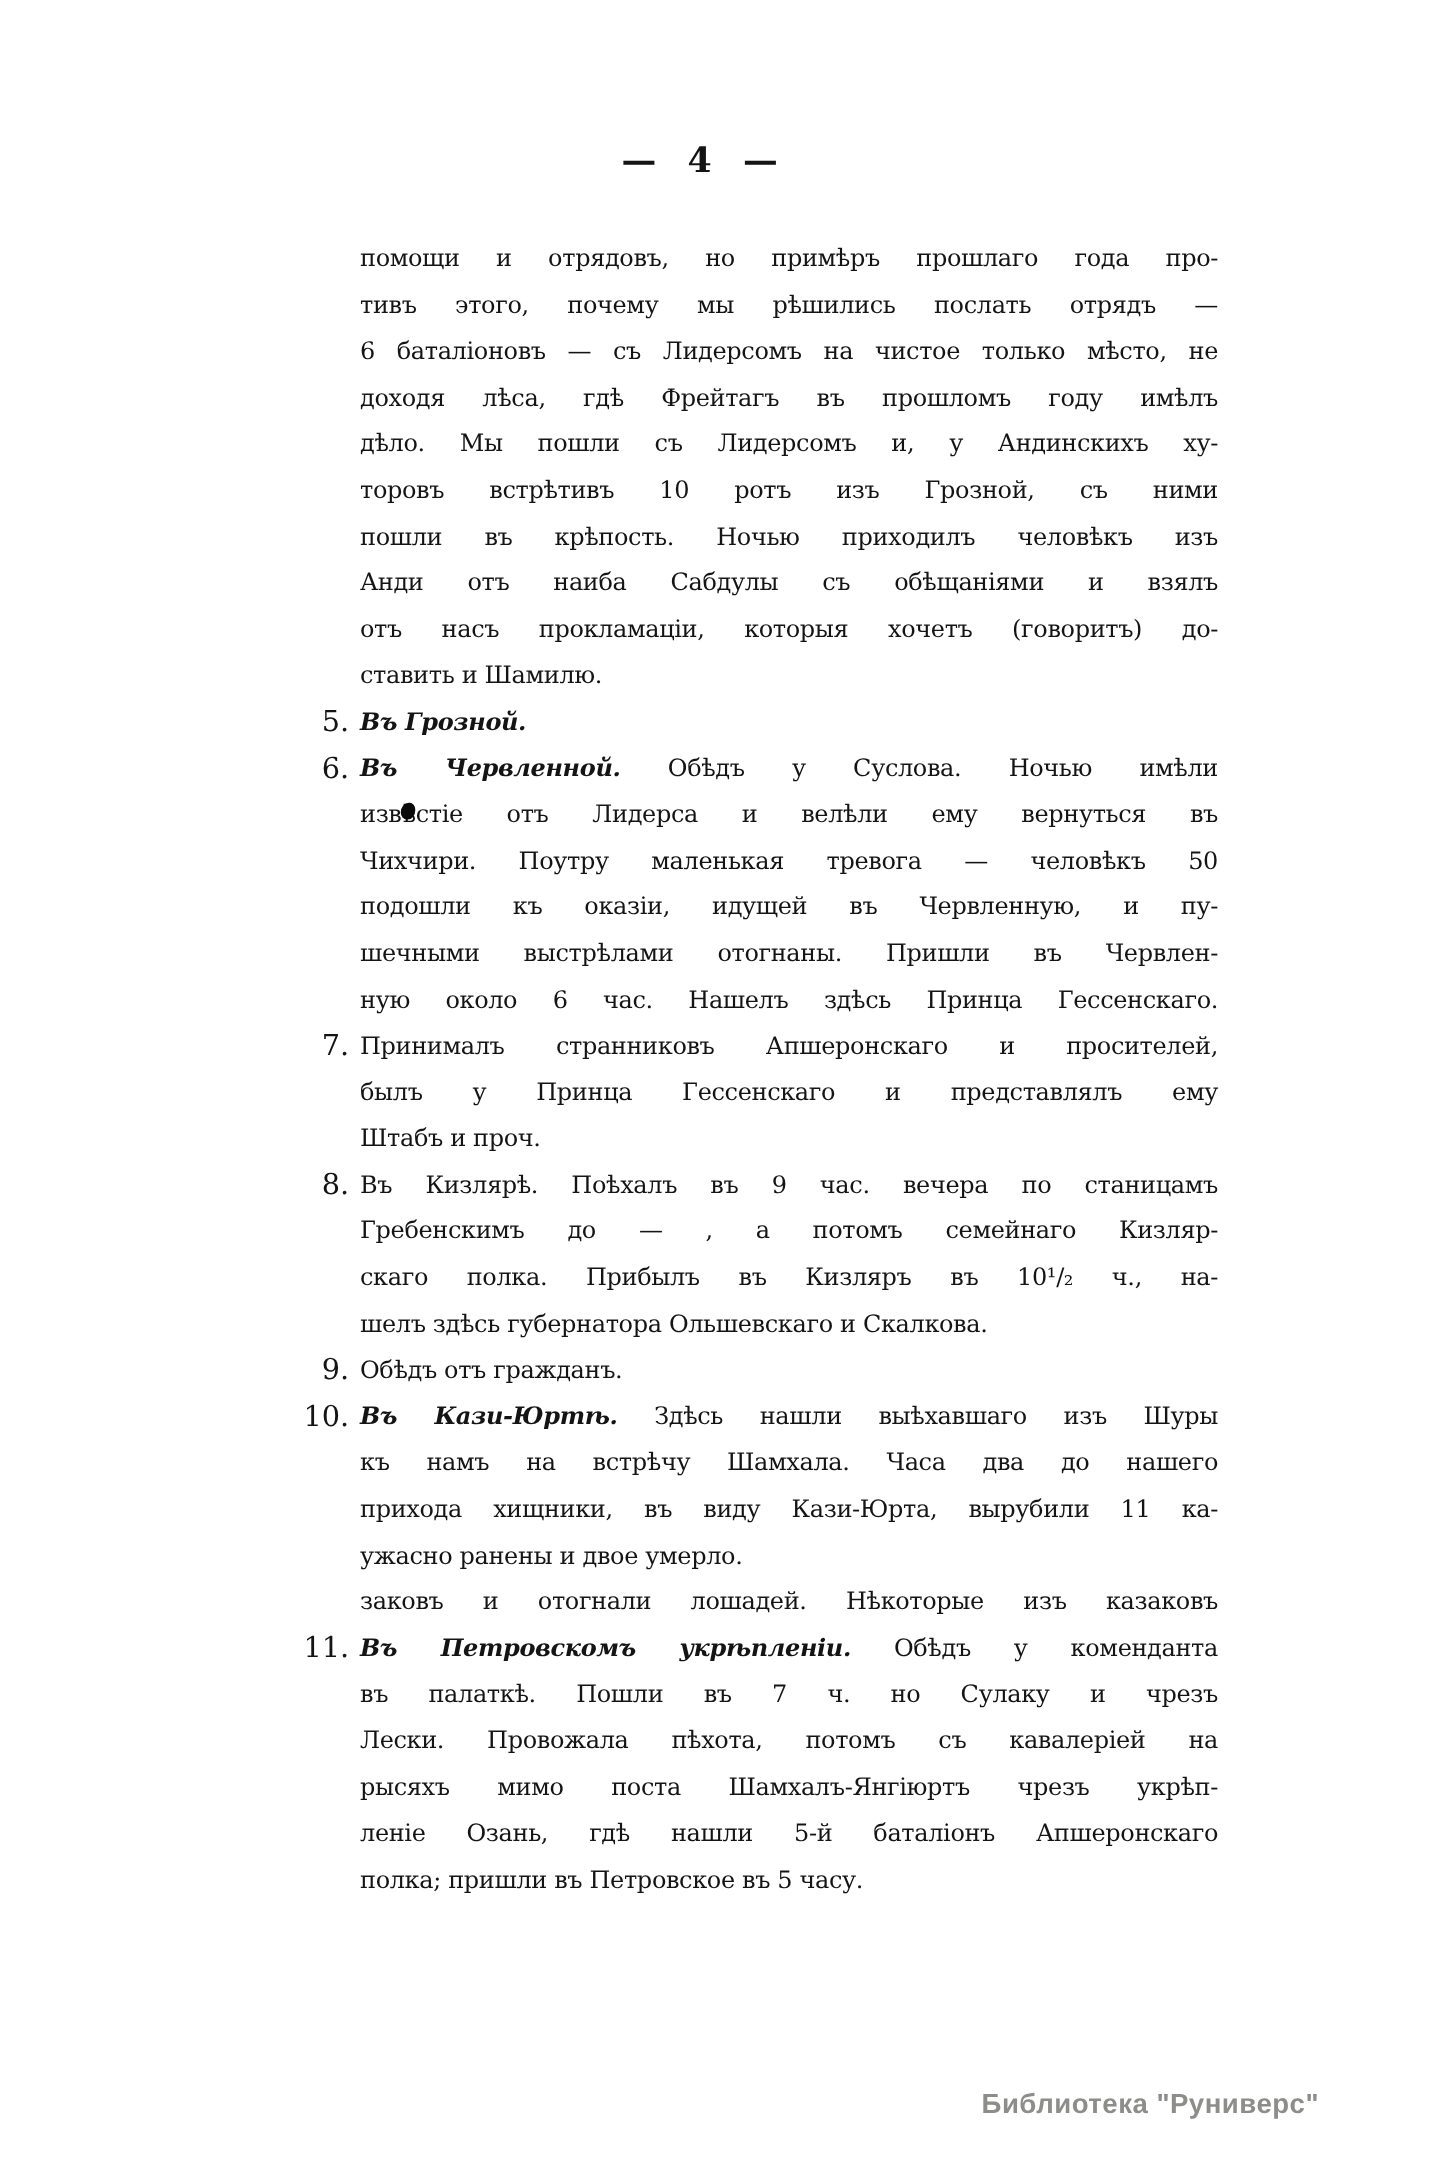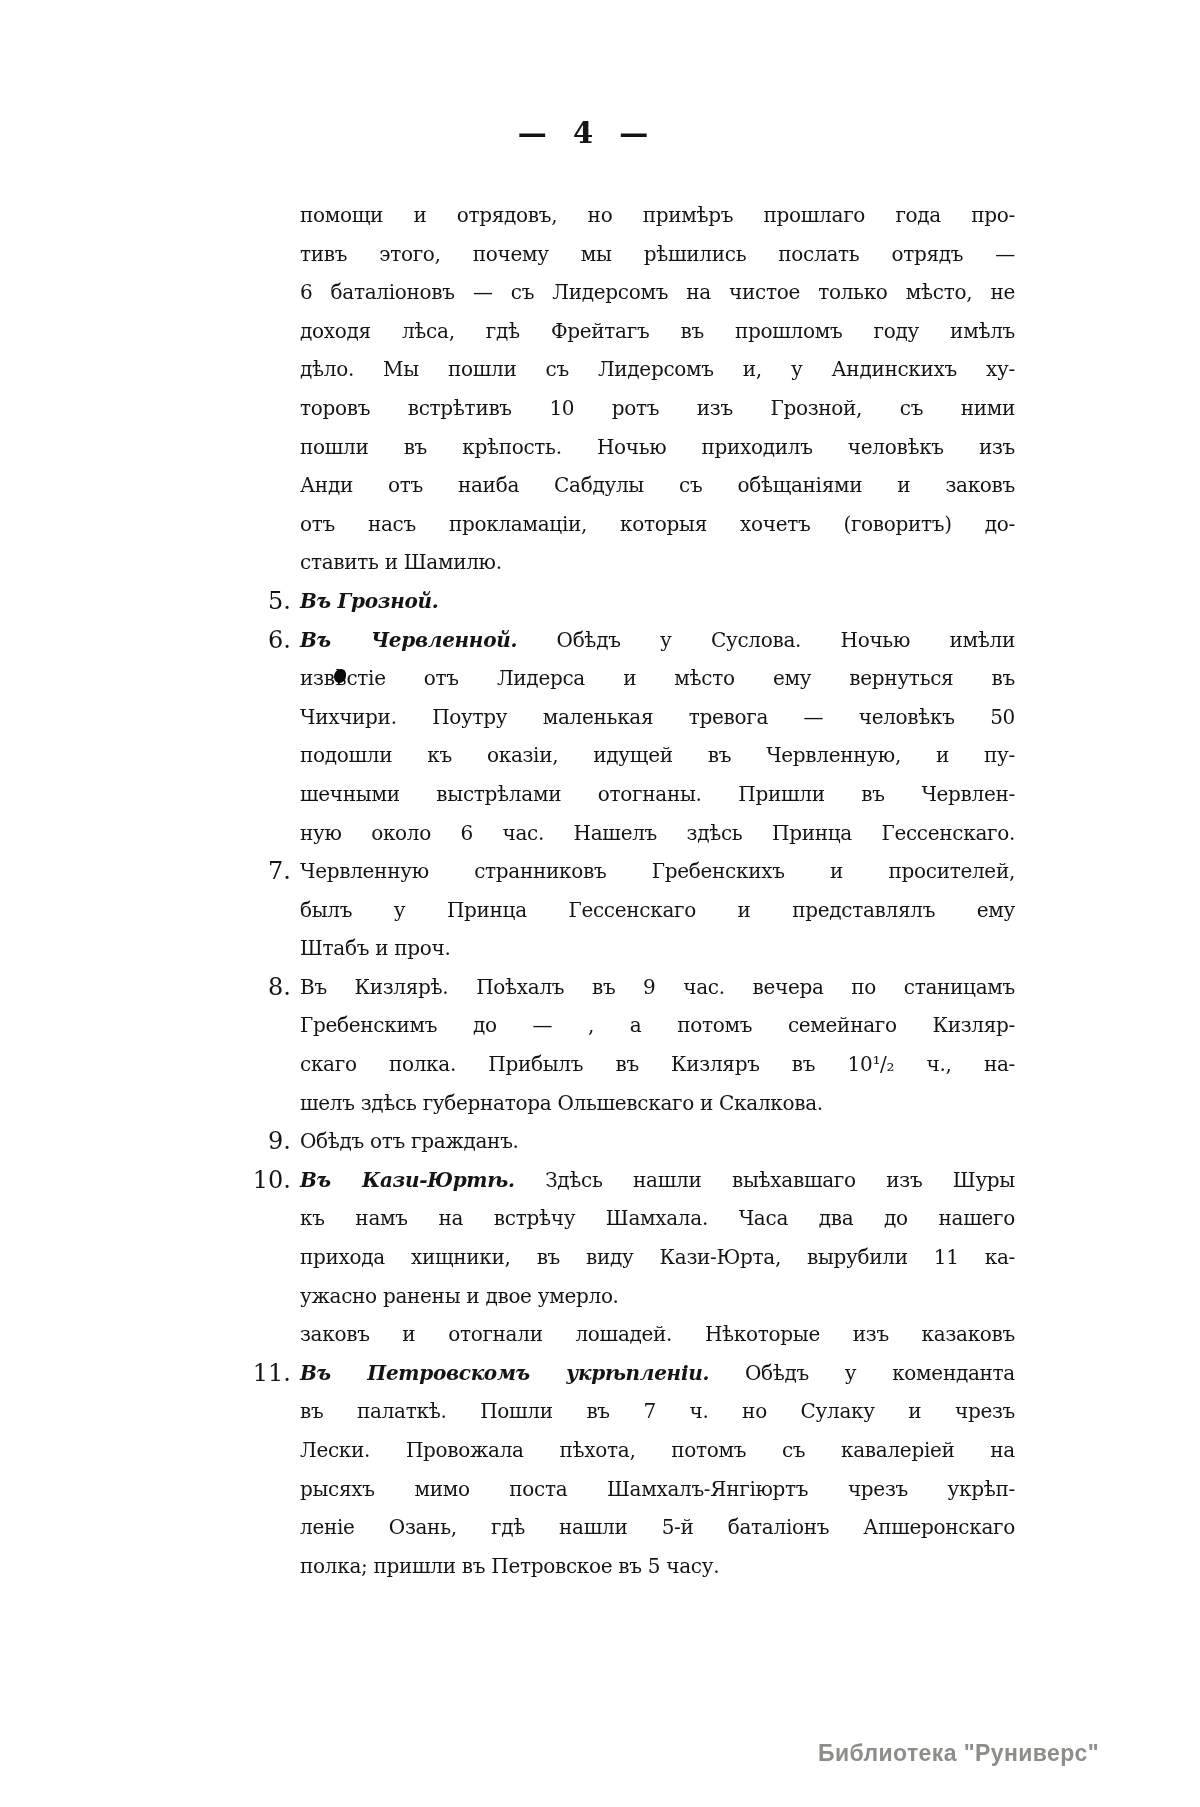--- a/index.html
+++ b/index.html
@@ -77,40 +77,40 @@
 
   <div class="text-column">
       <div class="block paragraph">
         <div class="line just"><span>помощи и отрядовъ, но примѣръ прошлаго года про-</span></div>
         <div class="line just"><span>тивъ этого, почему мы рѣшились послать отрядъ —</span></div>
         <div class="line just"><span>6 баталіоновъ — съ Лидерсомъ на чистое только мѣсто, не</span></div>
         <div class="line just"><span>доходя лѣса, гдѣ Фрейтагъ въ прошломъ году имѣлъ</span></div>
         <div class="line just"><span>дѣло. Мы пошли съ Лидерсомъ и, у Андинскихъ ху-</span></div>
         <div class="line just"><span>торовъ встрѣтивъ 10 ротъ изъ Грозной, съ ними</span></div>
         <div class="line just"><span>пошли въ крѣпость. Ночью приходилъ человѣкъ изъ</span></div>
-        <div class="line just"><span>Анди отъ наиба Сабдулы съ обѣщаніями и заковъ</span></div>
+        <div class="line just"><span>Анди отъ наиба Сабдулы съ обѣщаніями и взялъ</span></div>
         <div class="line just"><span>отъ насъ прокламаціи, которыя хочетъ (говоритъ) до-</span></div>
         <div class="line"><span>ставить и Шамилю.</span></div>
       </div>
       <div class="block item">
         <span class="num">5.</span>
         <div class="line"><span class="it">Въ Грозной.</span></div>
       </div>
       <div class="block item">
         <span class="num">6.</span>
         <div class="line just"><span class="it">Въ Червленной.</span><span> Обѣдъ у Суслова. Ночью имѣли</span></div>
-        <div class="line just"><span>изв</span><span class="blot">ѣ</span><span>стіе отъ Лидерса и мѣсто ему вернуться въ</span></div>
+        <div class="line just"><span>изв</span><span class="blot">ѣ</span><span>стіе отъ Лидерса и велѣли ему вернуться въ</span></div>
         <div class="line just"><span>Чихчири. Поутру маленькая тревога — человѣкъ 50</span></div>
         <div class="line just"><span>подошли къ оказіи, идущей въ Червленную, и пу-</span></div>
         <div class="line just"><span>шечными выстрѣлами отогнаны. Пришли въ Червлен-</span></div>
         <div class="line just"><span>ную около 6 час. Нашелъ здѣсь Принца Гессенскаго.</span></div>
       </div>
       <div class="block item">
         <span class="num">7.</span>
-        <div class="line just"><span>Червленную странниковъ Гребенскихъ и просителей,</span></div>
+        <div class="line just"><span>Принималъ странниковъ Апшеронскаго и просителей,</span></div>
         <div class="line just"><span>былъ у Принца Гессенскаго и представлялъ ему</span></div>
         <div class="line"><span>Штабъ и проч.</span></div>
       </div>
       <div class="block item">
         <span class="num">8.</span>
         <div class="line just"><span>Въ Кизлярѣ. Поѣхалъ въ 9 час. вечера по станицамъ</span></div>
         <div class="line just"><span>Гребенскимъ до — , а потомъ семейнаго Кизляр-</span></div>
         <div class="line just"><span>скаго полка. Прибылъ въ Кизляръ въ 10¹/₂ ч., на-</span></div>
         <div class="line"><span>шелъ здѣсь губернатора Ольшевскаго и Скалкова.</span></div>
       </div>

